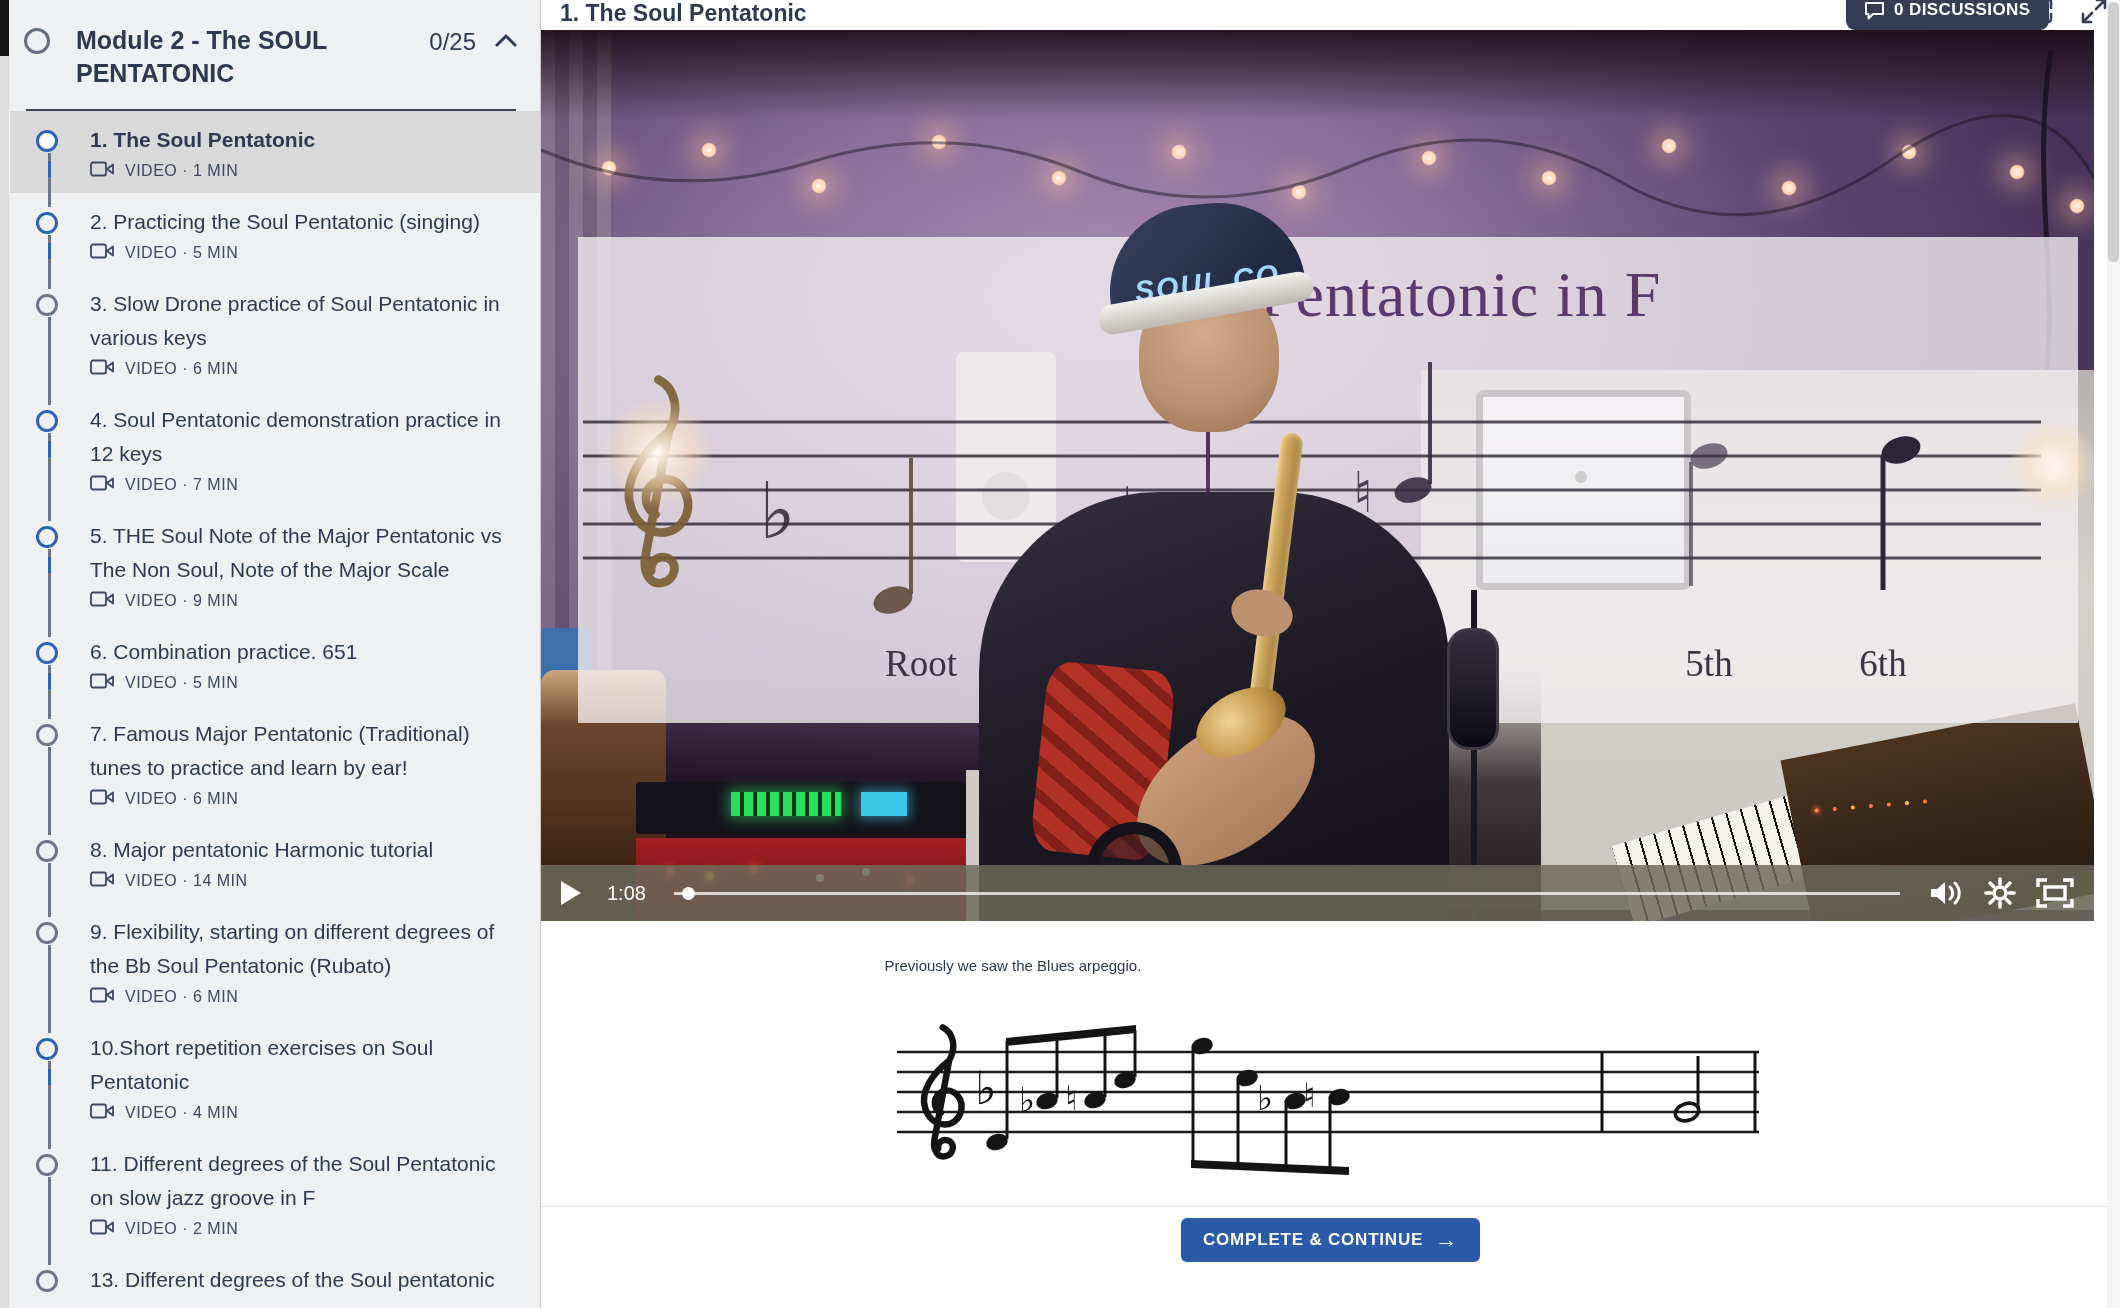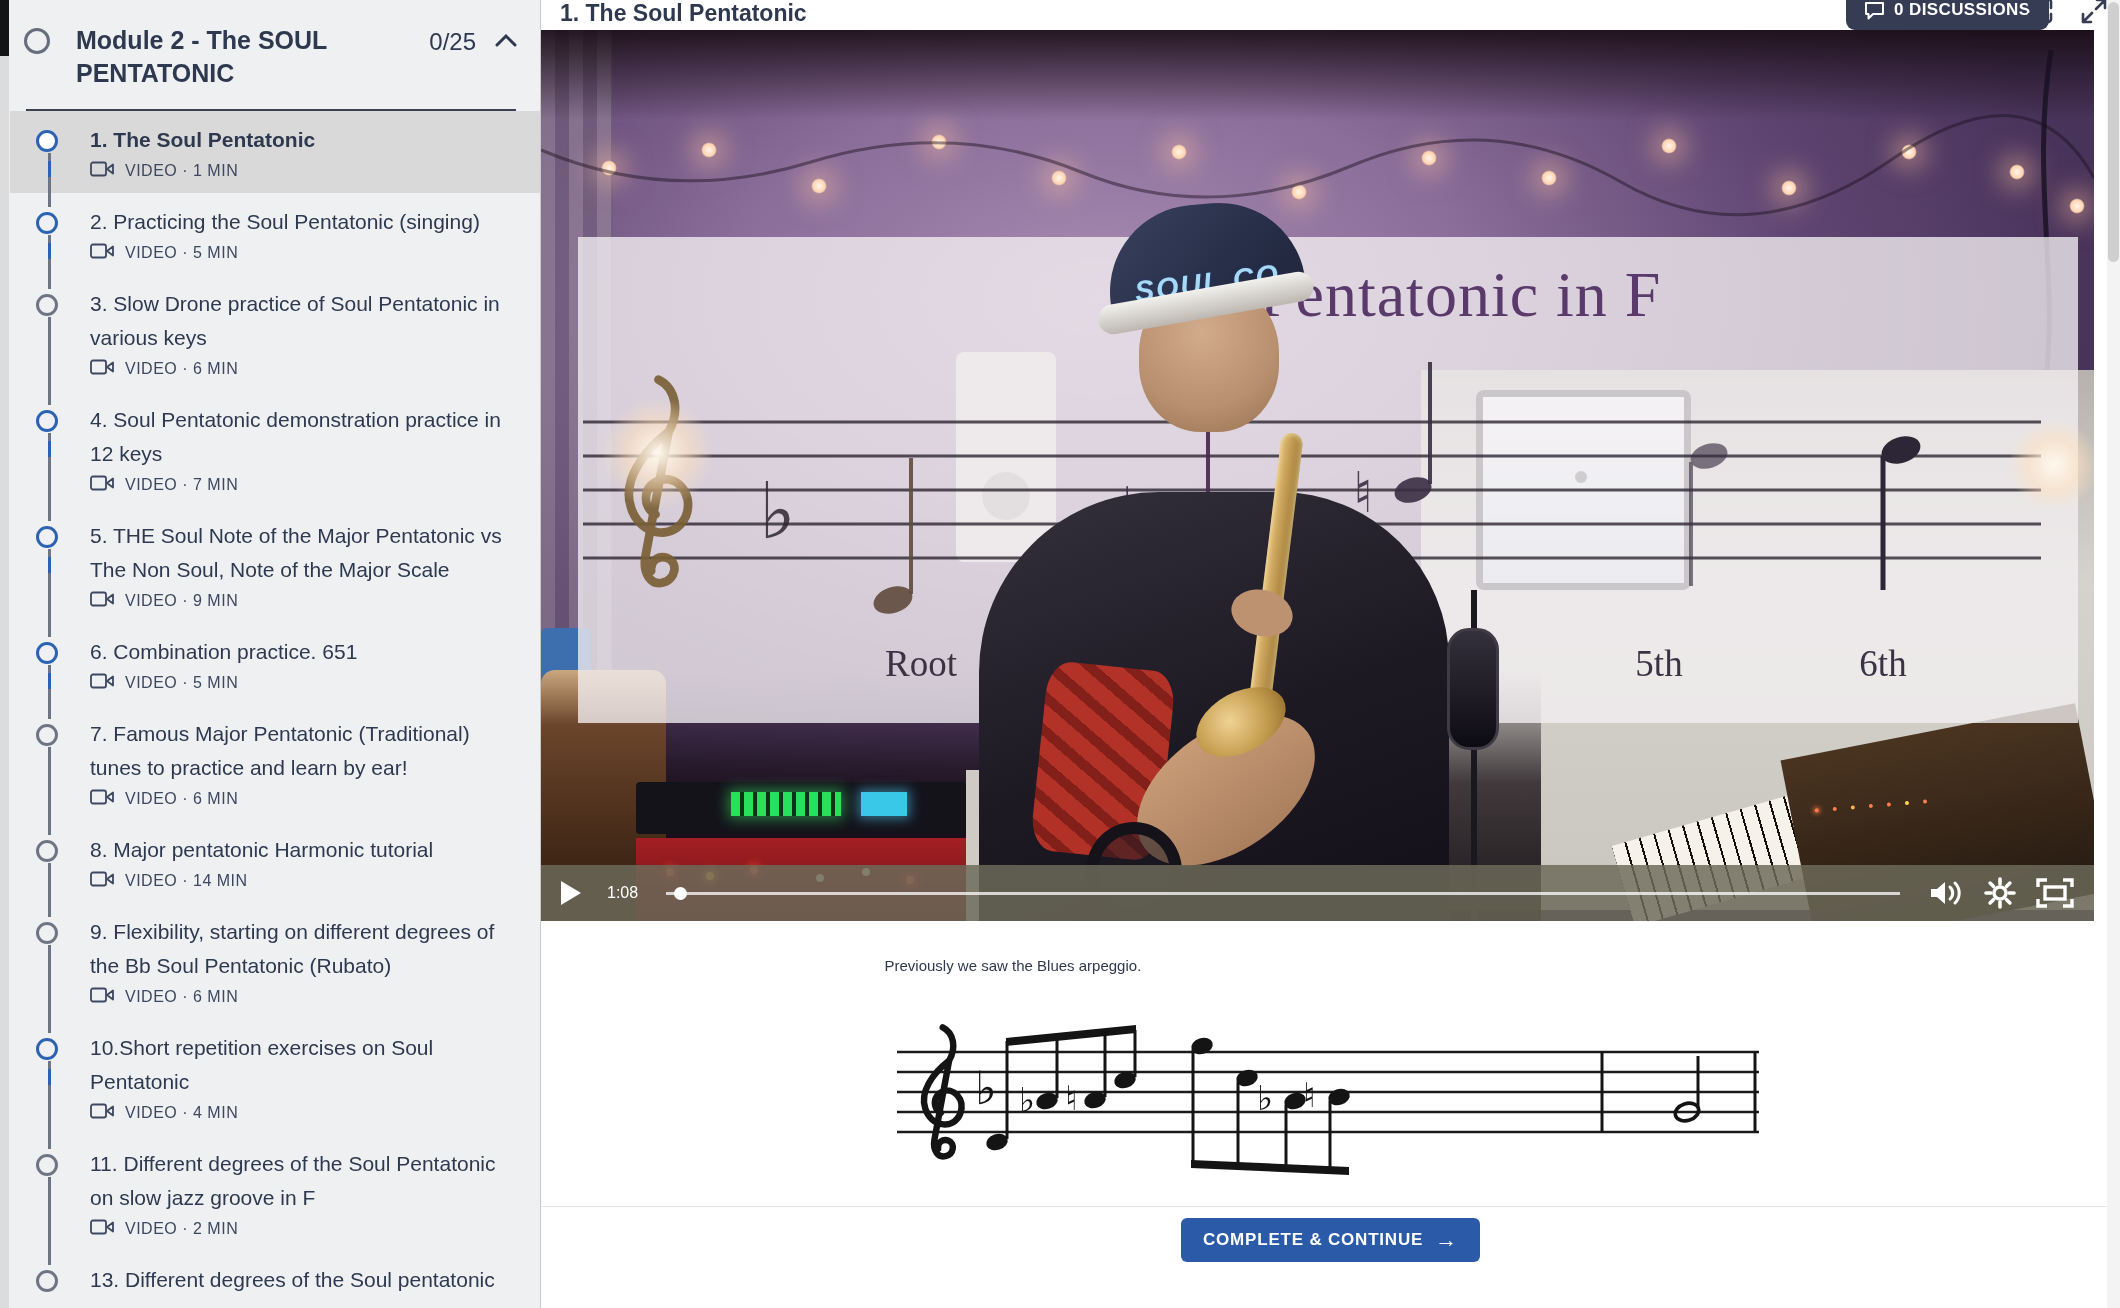--- a/index.html
+++ b/index.html
@@ -132,21 +132,21 @@
 
   .playbtn { left:689px; top:355px; width:204px; height:130px; background:rgba(124,121,101,.88);
              display:flex; align-items:center; justify-content:center; border:none; cursor:pointer; }
   .playbtn .tri { width:0; height:0; border-left:44px solid #fff; border-top:27px solid transparent;
                   border-bottom:27px solid transparent; margin-left:10px; }
 
   .controlbar { left:0; bottom:0; width:100%; height:56px; background:rgba(109,106,89,.84);
                 display:flex; align-items:center; padding:0 20px; gap:20px; }
   .cb-play { width:0; height:0; border-left:20px solid #fff; border-top:12px solid transparent;
              border-bottom:12px solid transparent; cursor:pointer; flex:none; }
-  .cb-time { color:#fff; font-size:16px; flex:none; margin-left:6px; }
+  .cb-time { color:#fff; font-size:20px; flex:none; margin-left:6px; }
   .cb-track { position:relative; flex:1; height:3px; background:rgba(255,255,255,.75); margin:0 8px; cursor:pointer; }
   .cb-dot { position:absolute; left:8px; top:-5px; width:13px; height:13px; border-radius:50%; background:#fff; }
   .cb-ico { flex:none; cursor:pointer; background:none; border:none; padding:0; display:flex; }
 
   
   .lesson-content { width:900px; margin:36px auto 0; }
   .para { font-size:15px; color:#2e3950; padding-left:4px; }
   .notation { margin:30px 0 0 16px; display:block; }
   .footer-sep { border:none; border-top:1px solid #e4e4e4; margin-top:22px; }
   .complete-btn { display:flex; align-items:center; gap:12px; margin:11px auto 0; height:44px; padding:0 22px;
@@ -490,21 +490,21 @@
         </g>
         <g>
           <ellipse cx="1360" cy="420" rx="20" ry="13" transform="rotate(-18 1360 420)" fill="#2d2636"></ellipse>
           <line x1="1342" y1="426" x2="1342" y2="560" stroke="#2d2636" stroke-width="5"></line>
         </g>
       </svg>
 
       <span class="note-label" style="left:380px; z-index:3">Root</span>
       <span class="note-label" style="left:575px; z-index:3">Minor 3rd</span>
       <span class="note-label" style="left:852px; z-index:3">Major 3rd</span>
-      <span class="note-label" style="left:1118px; z-index:3">5th</span>
+      <span class="note-label" style="left:1168px; z-index:3">5th</span>
       <span class="note-label" style="left:1342px; z-index:3">6th</span>
       <span class="overlay-title" style="z-index:3">Soul Pentatonic in F</span>
 
       <div class="torso" style="z-index:4"></div>
       <div class="redprint" style="z-index:4"></div>
       <div class="arm" style="z-index:4"></div>
       <div class="face" style="z-index:4"></div>
       <div class="cap" style="z-index:5">
         <span class="cap-text">SOUL.CO</span>
       </div>

